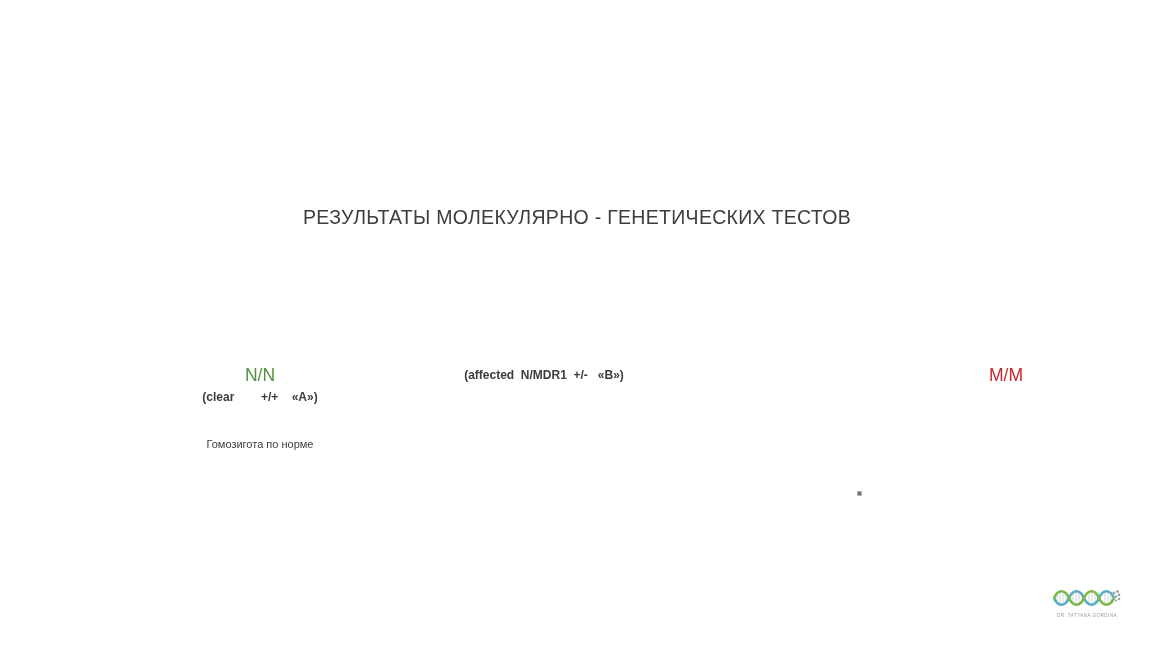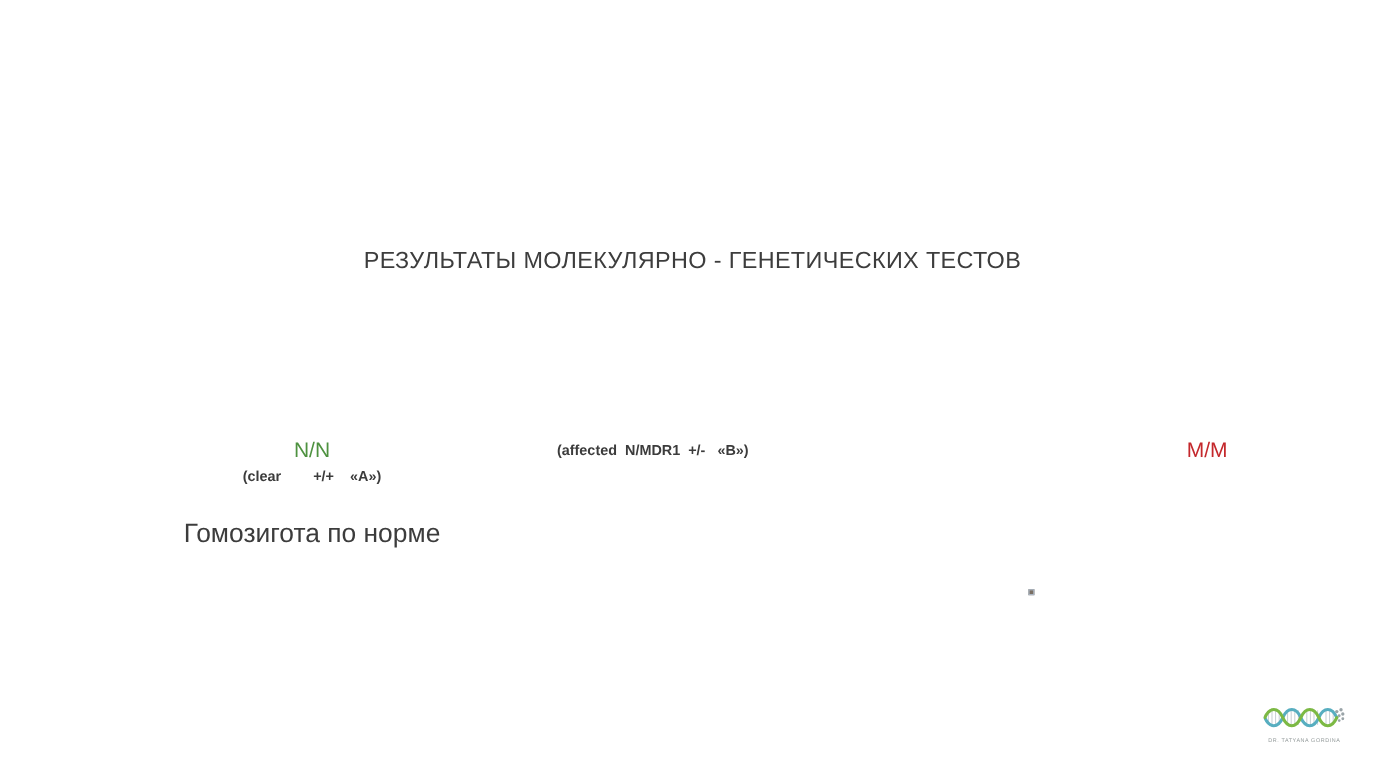--- a/index.html
+++ b/index.html
@@ -41,21 +41,21 @@
   }
   .detail {
     font-size: 12px;
     line-height: 19px;
     white-space: pre;
     color: #3c3c3c;
     margin-top: 2px;
     font-weight: bold;
   }
   .zygo-label {
-    font-size: 22px;
+    font-size: 11px;
     line-height: 19px;
     margin-top: 28px;
     color: #3c3c3c;
   }
   .period-dot {
     position: absolute;
     left: 857px;
     top: 491px;
     width: 3px;
     height: 3px;

